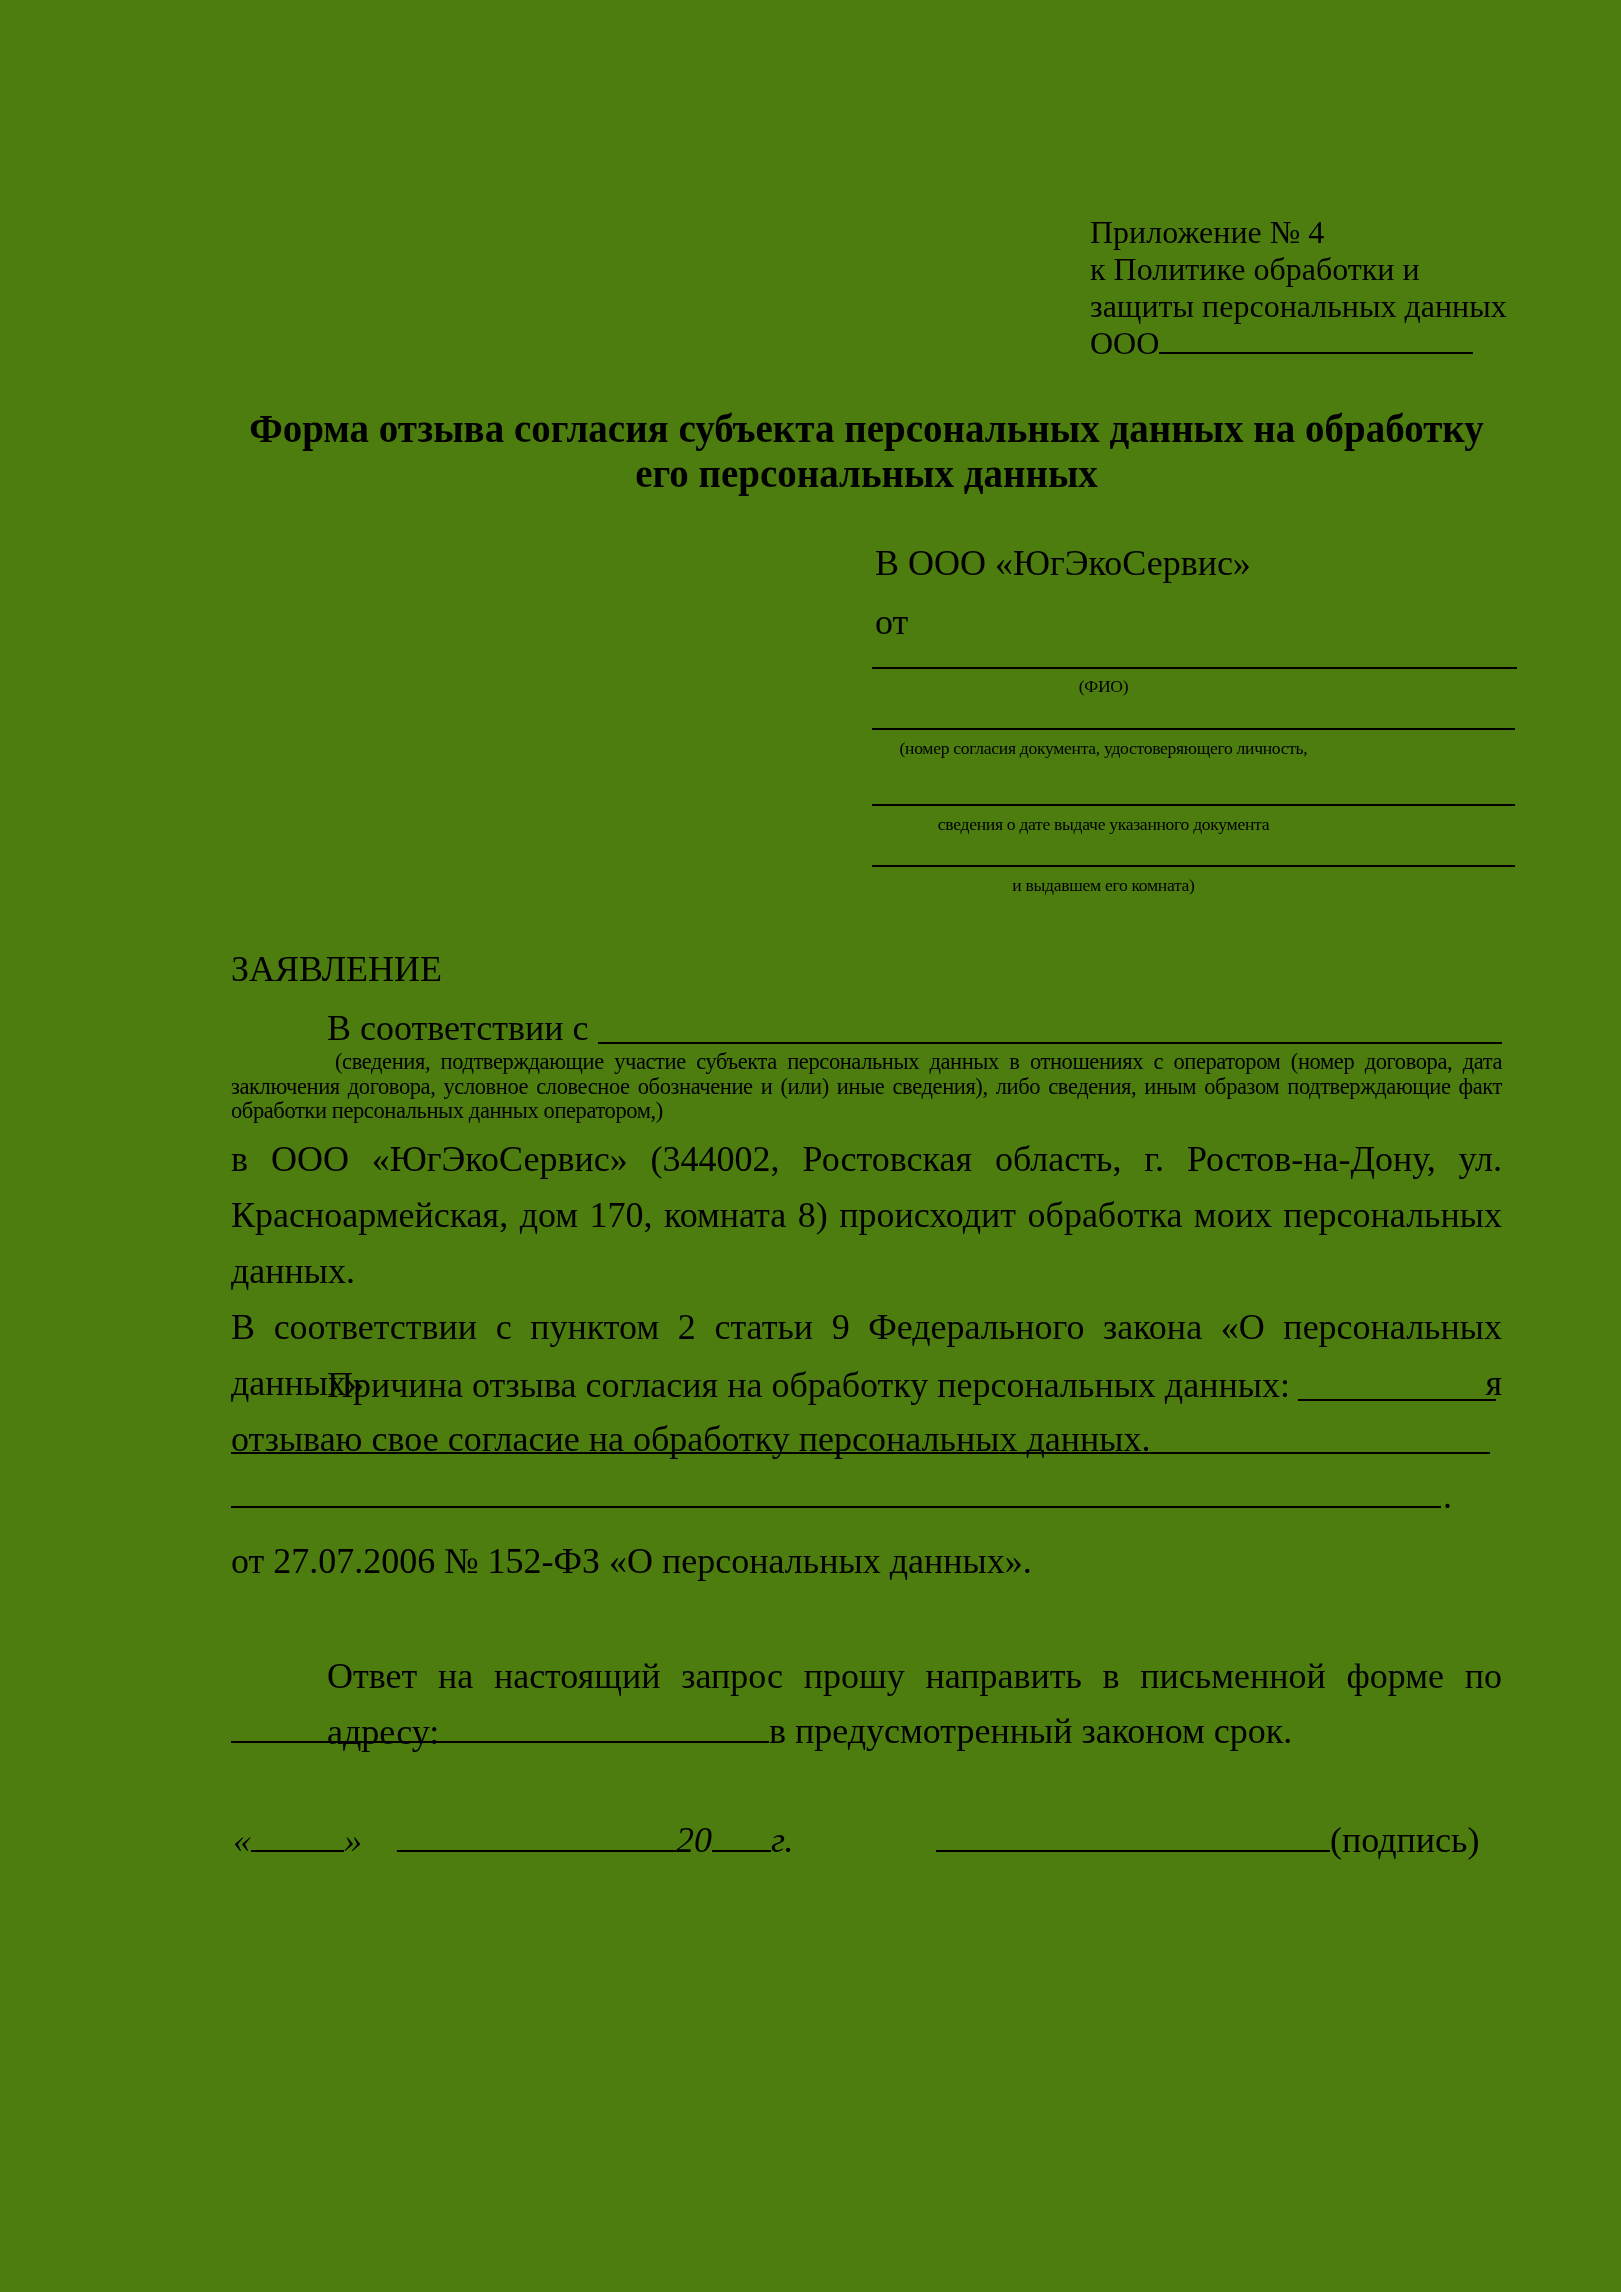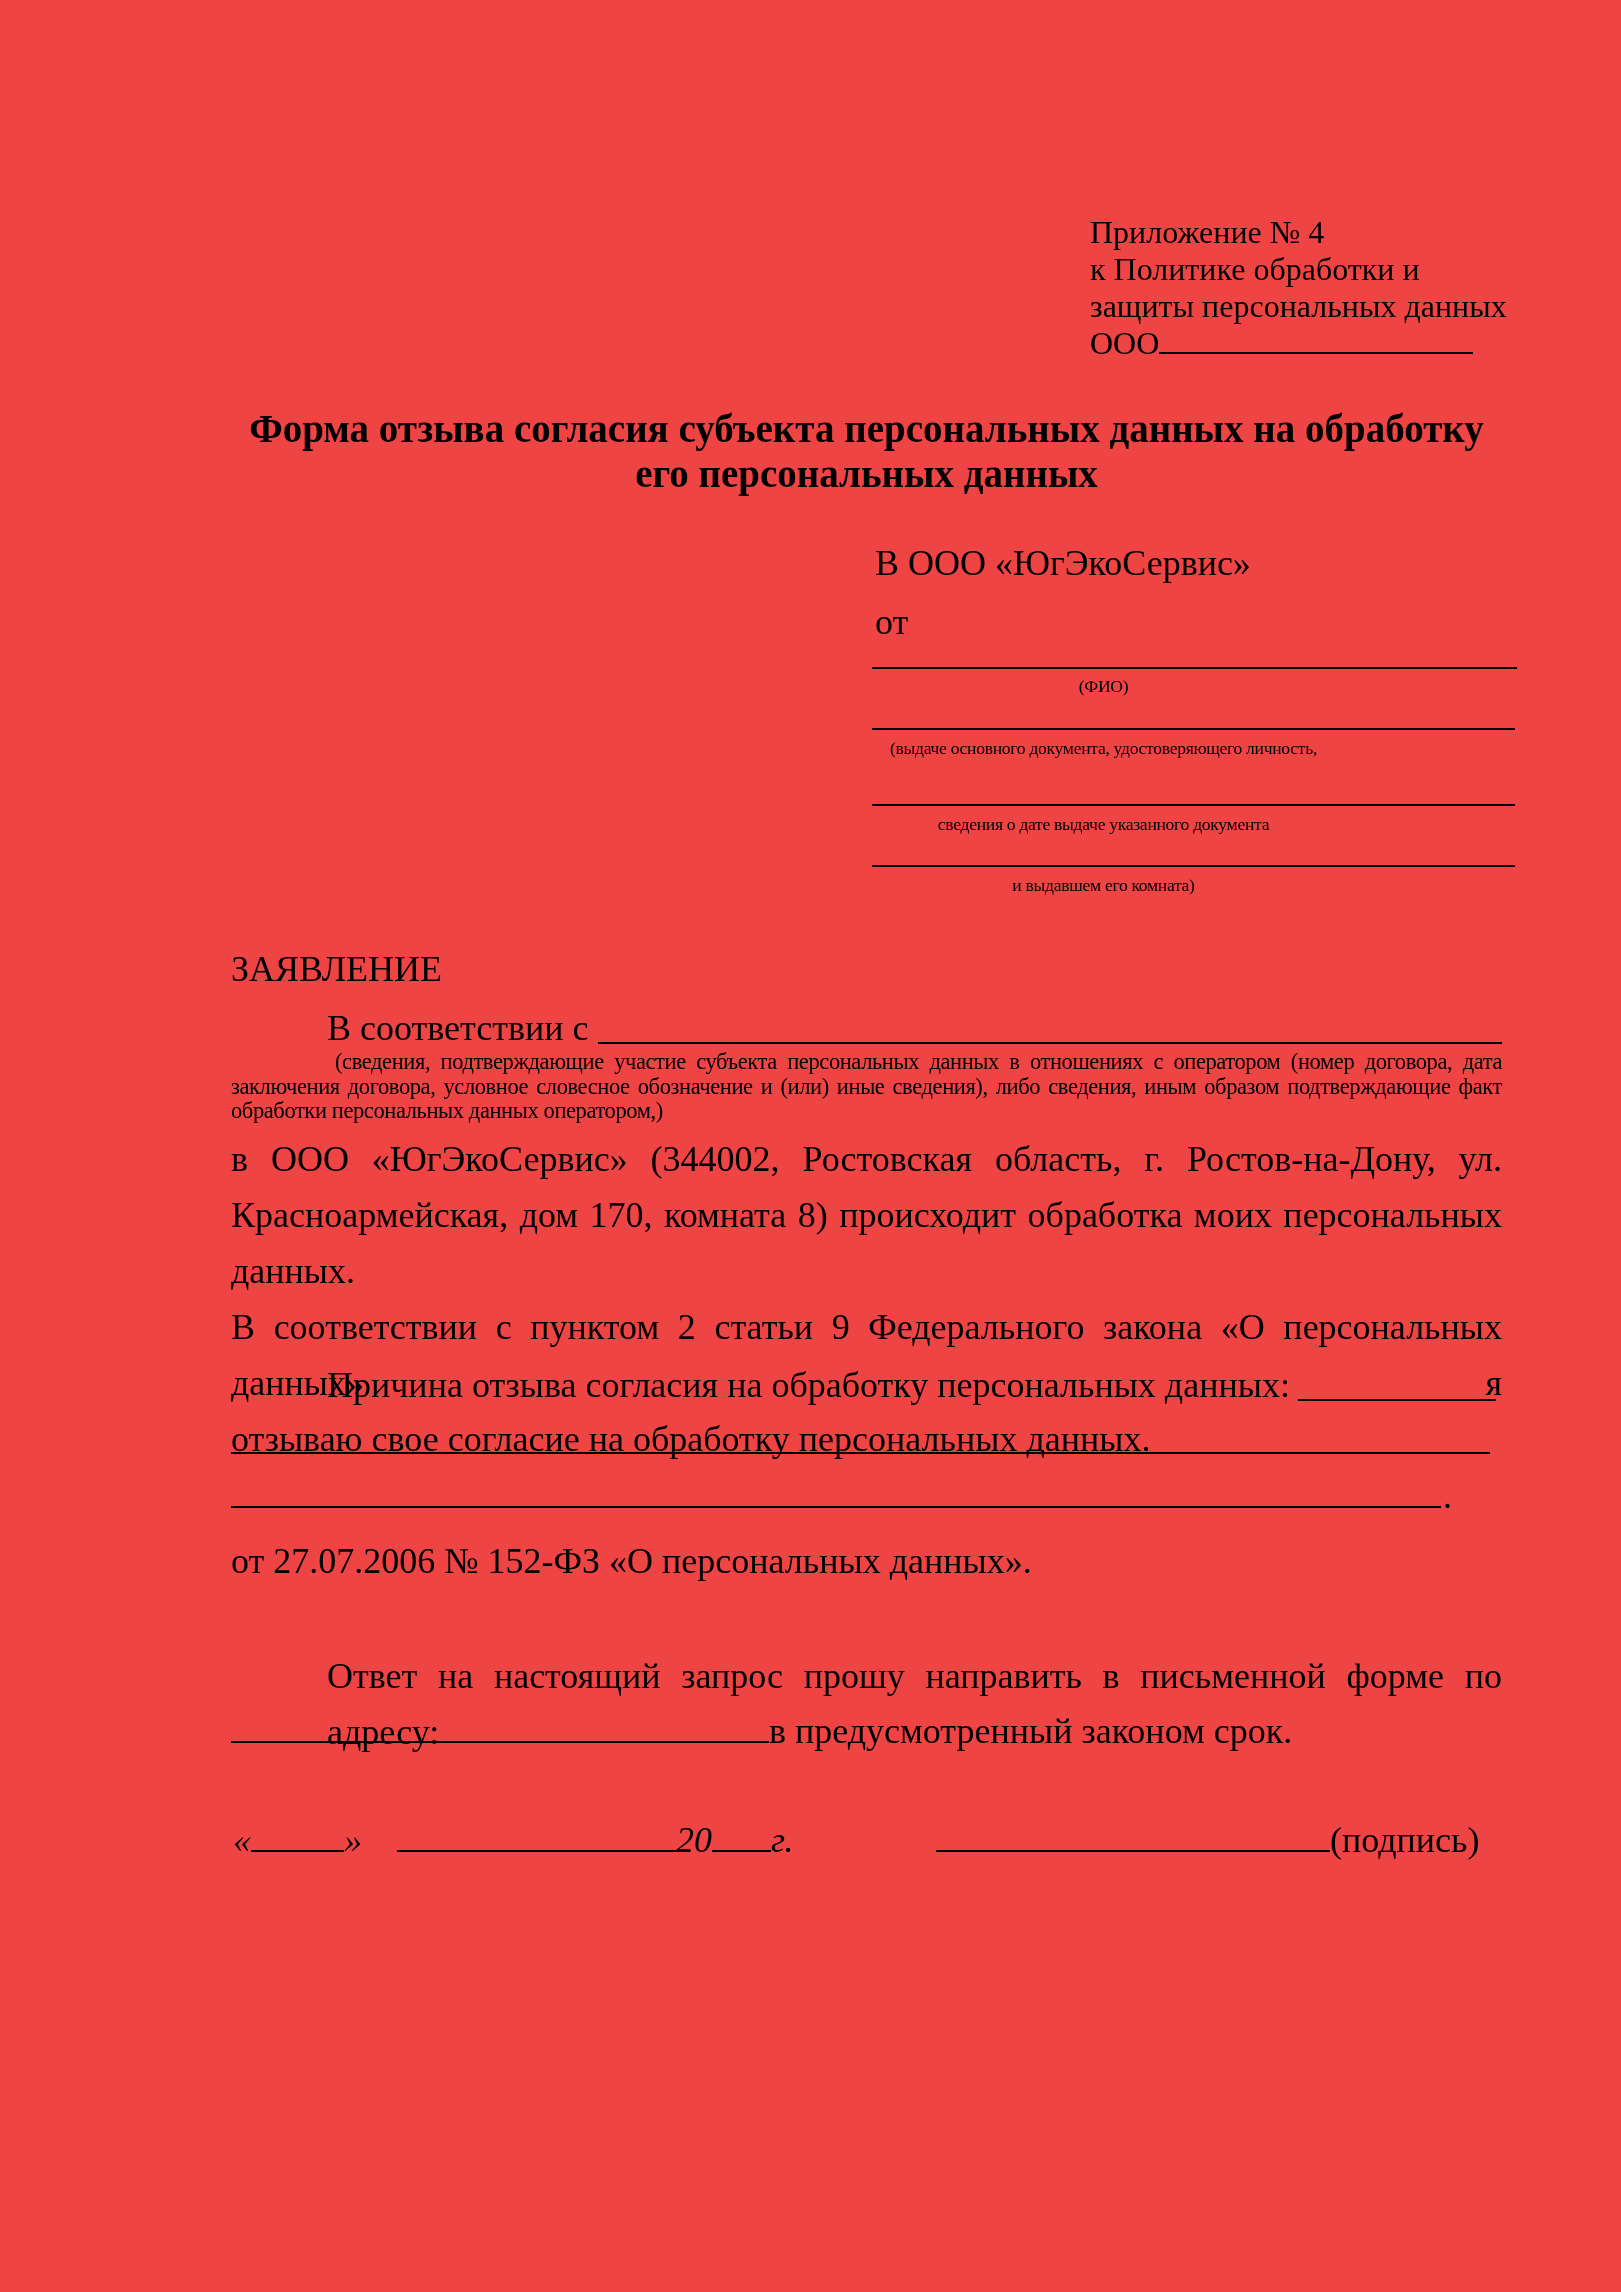--- a/index.html
+++ b/index.html
@@ -1,18 +1,18 @@
 <!DOCTYPE html>
 <html><head>
 <meta charset="utf-8">
 <style>
   html,body { margin:0; padding:0; background:#e8e8e8; }
   .page {
     position:relative; width:1621px; height:2293px; margin:0 auto;
-    background:#ef4444; color:#000;
+    background:#4d7c0f; color:#000;
     font-family:"Liberation Serif","DejaVu Serif",serif;
     font-size:36px; line-height:56px;
   }
   .abs { position:absolute; }
   .rule { position:absolute; height:0; border-bottom:2.9px solid #000; }
   .caption { position:absolute; text-align:center; font-size:17.6px; line-height:21.6px; letter-spacing:-0.3px; }
   .just { text-align:justify; text-align-last:justify; overflow:hidden; }
   .noteblock { font-size:32px; line-height:37px; white-space:nowrap; }
   .title { font-weight:bold; font-size:39px; line-height:45px; text-align:center; }
   .smallprint { font-size:22.5px; line-height:24.5px; letter-spacing:-0.4px; }
@@ -38,21 +38,21 @@
     <div>его персональных данных</div>
   </div>
 
   <div class="abs nowrap" style="left:875px; top:535px;">В ООО «ЮгЭкоСервис»</div>
   <div class="abs" style="left:875px; top:594px;">от</div>
 
   <div class="rule" style="left:872px; top:667px; width:645px;"></div>
   <div class="caption" style="left:872px; top:676px; width:463px;">(ФИО)</div>
 
   <div class="rule" style="left:872px; top:728px; width:643px;"></div>
-  <div class="caption" style="left:872px; top:738px; width:463px;">(выдаче основного документа, удостоверяющего личность,</div>
+  <div class="caption" style="left:872px; top:738px; width:463px;">(номер согласия документа, удостоверяющего личность,</div>
 
   <div class="rule" style="left:872px; top:804px; width:643px;"></div>
   <div class="caption" style="left:872px; top:814px; width:463px;">сведения о дате выдаче указанного документа</div>
 
   <div class="rule" style="left:872px; top:865px; width:643px;"></div>
   <div class="caption" style="left:872px; top:875px; width:463px;">и выдавшем его комната)</div>
 
   <div class="abs" style="left:231px; top:941px; width:1271px; text-align:left;">ЗАЯВЛЕНИЕ</div>
 
   <div class="abs flexrow" style="left:231px; top:1000px; width:1271px; padding-left:96px; box-sizing:border-box;">

